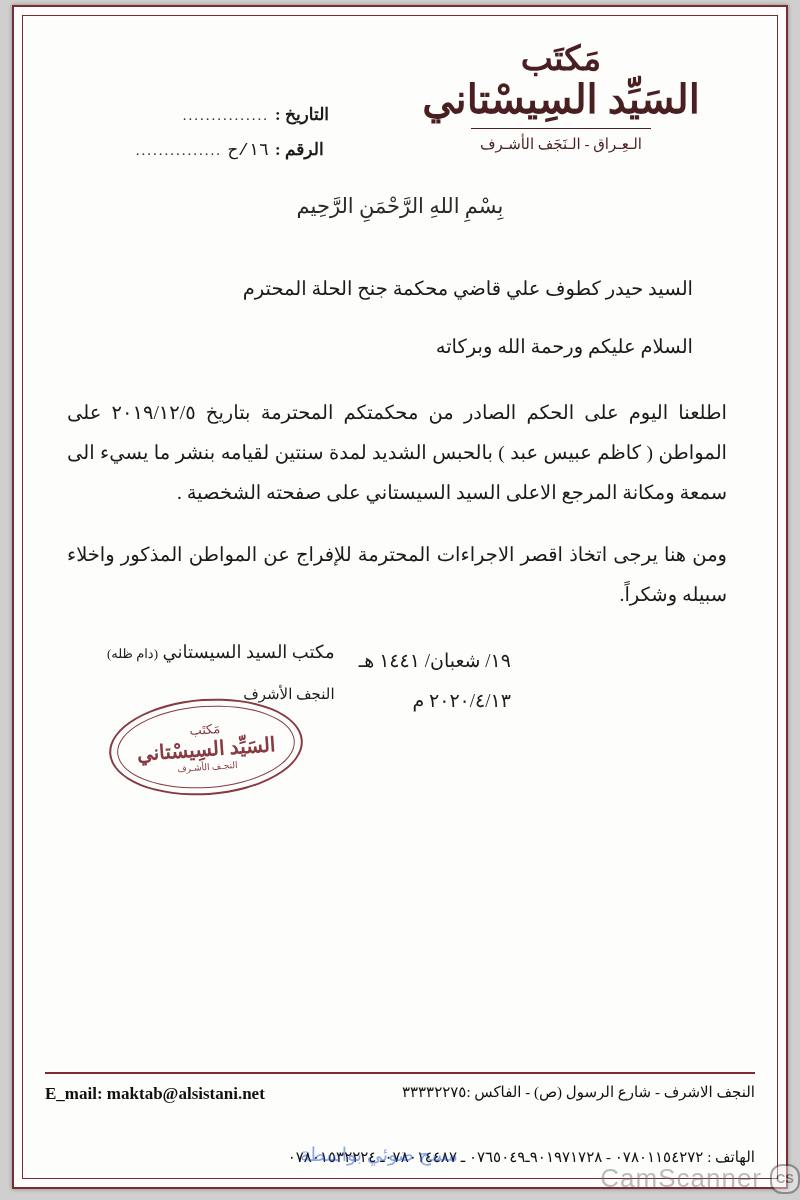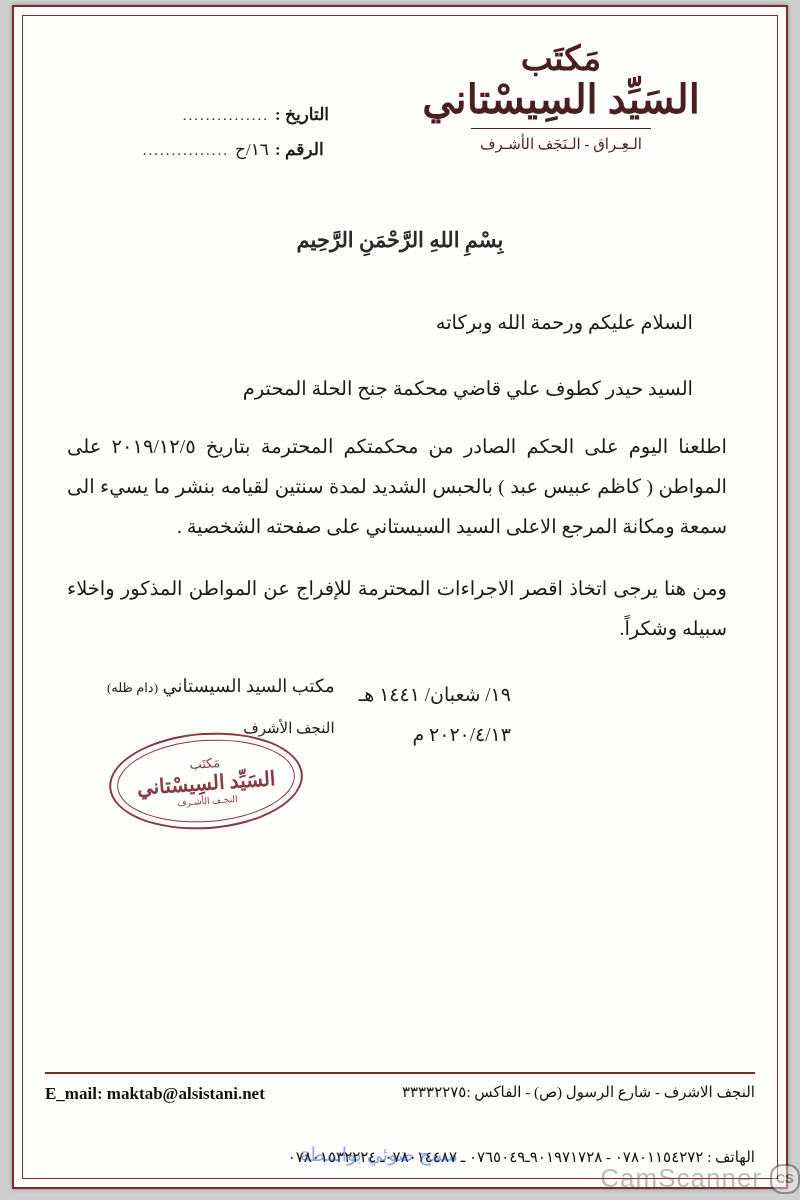--- a/index.html
+++ b/index.html
@@ -89,31 +89,30 @@
     margin-right:6px;
     letter-spacing:2px;
     color:#333;
     font-size:15px;
     overflow:hidden;
     white-space:nowrap;
   }
   .meta-value{
     margin-right:6px;
     font-size:17px;
+    font-family:Liberation Mono, monospace;
   }
 
   
   .basmala{
     text-align:center;
     font-size:21px;
     color:#2a2a2a;
-    margin-top:34px;
     margin-bottom:50px;
     letter-spacing:1px;
-    font-weight:bold;
   }
 
   
   .body-text{
     font-size:19.5px;
     line-height:2.05;
     text-align:justify;
     padding:0 24px 0 18px;
   }
   .para{ margin-bottom:22px; }
@@ -269,22 +268,22 @@
             <span class="meta-label">الرقم :</span>
             <span class="meta-value">١٦/ح</span>
             <span class="meta-dots">...............</span>
           </div>
         </div>
       </div>
 
       <div class="basmala">بِسْمِ اللهِ الرَّحْمَنِ الرَّحِيم</div>
 
       <div class="body-text">
+        <div class="para addr">السيد حيدر كطوف علي قاضي محكمة جنح الحلة المحترم</div>
         <div class="para greet">السلام عليكم ورحمة الله وبركاته</div>
-        <div class="para addr">السيد حيدر كطوف علي قاضي محكمة جنح الحلة المحترم</div>
         <div class="para">اطلعنا اليوم على الحكم الصادر من محكمتكم المحترمة بتاريخ ٢٠١٩/١٢/٥ على المواطن ( كاظم عبيس عبد ) بالحبس الشديد لمدة سنتين لقيامه بنشر ما يسيء الى سمعة ومكانة المرجع الاعلى السيد السيستاني على صفحته الشخصية .</div>
         <div class="para">ومن هنا يرجى اتخاذ اقصر الاجراءات المحترمة للإفراج عن المواطن المذكور واخلاء سبيله وشكراً.</div>
       </div>
 
       <div class="sign">
         <div class="date-col">
           <div>١٩/ شعبان/ ١٤٤١ هـ</div>
           <div>٢٠٢٠/٤/١٣ م</div>
         </div>
 

